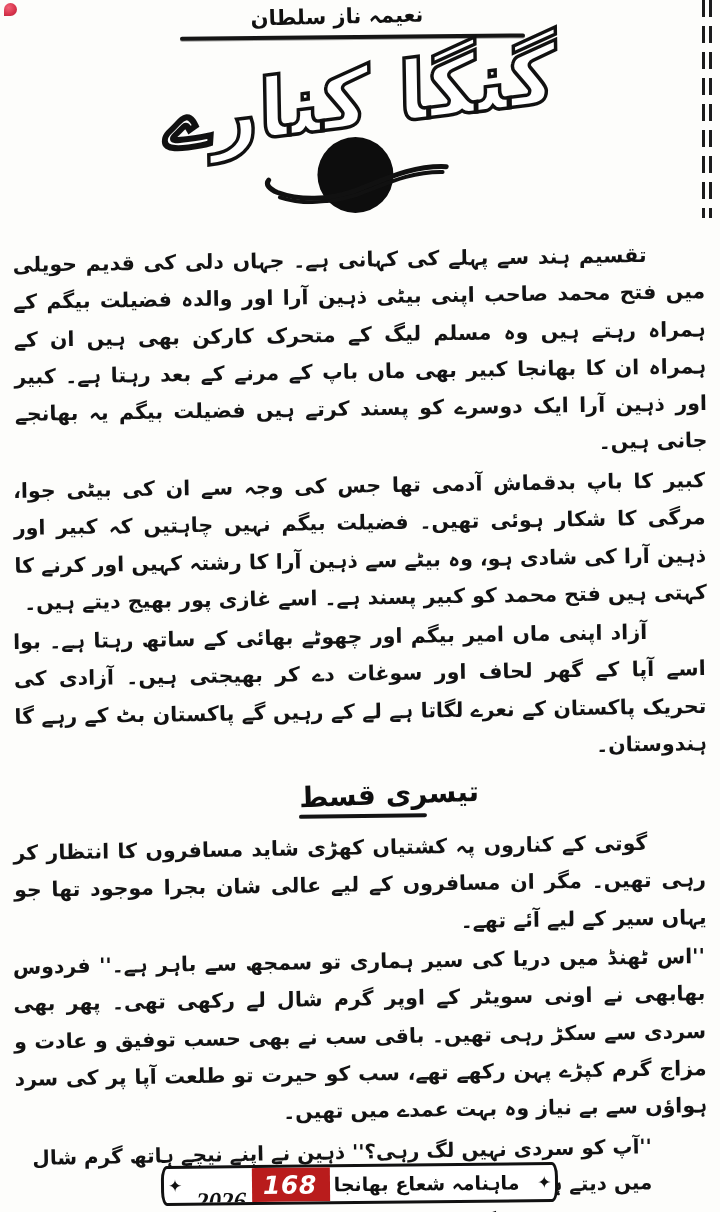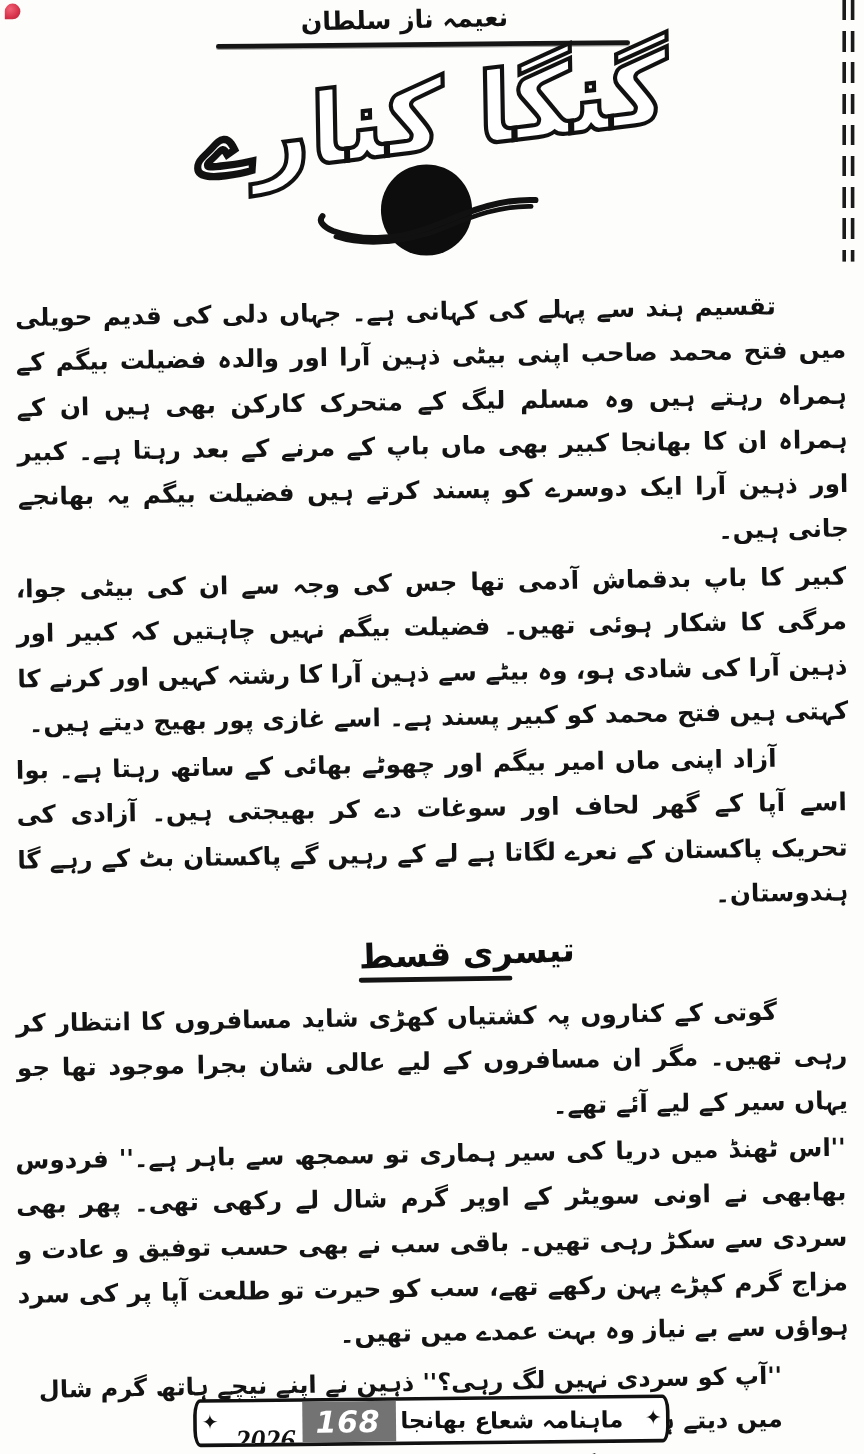--- a/index.html
+++ b/index.html
@@ -194,21 +194,21 @@
     align-items: stretch;
     height: 34px;
     min-width: 300px;
     border: 3px solid #111;
     border-radius: 6px / 14px;
     background: #fff;
     overflow: hidden;
     transform: rotate(-0.6deg);
   }
   .badge-pagenum {
-    background: #737373;
+    background: #b91c1c;
     color: #fff;
     font-size: 25px;
     font-weight: 700;
     font-style: italic;
     display: flex;
     align-items: center;
     padding: 0 13px 0 11px;
     letter-spacing: .5px;
     font-family: "DejaVu Sans", sans-serif;
     order: 2;

